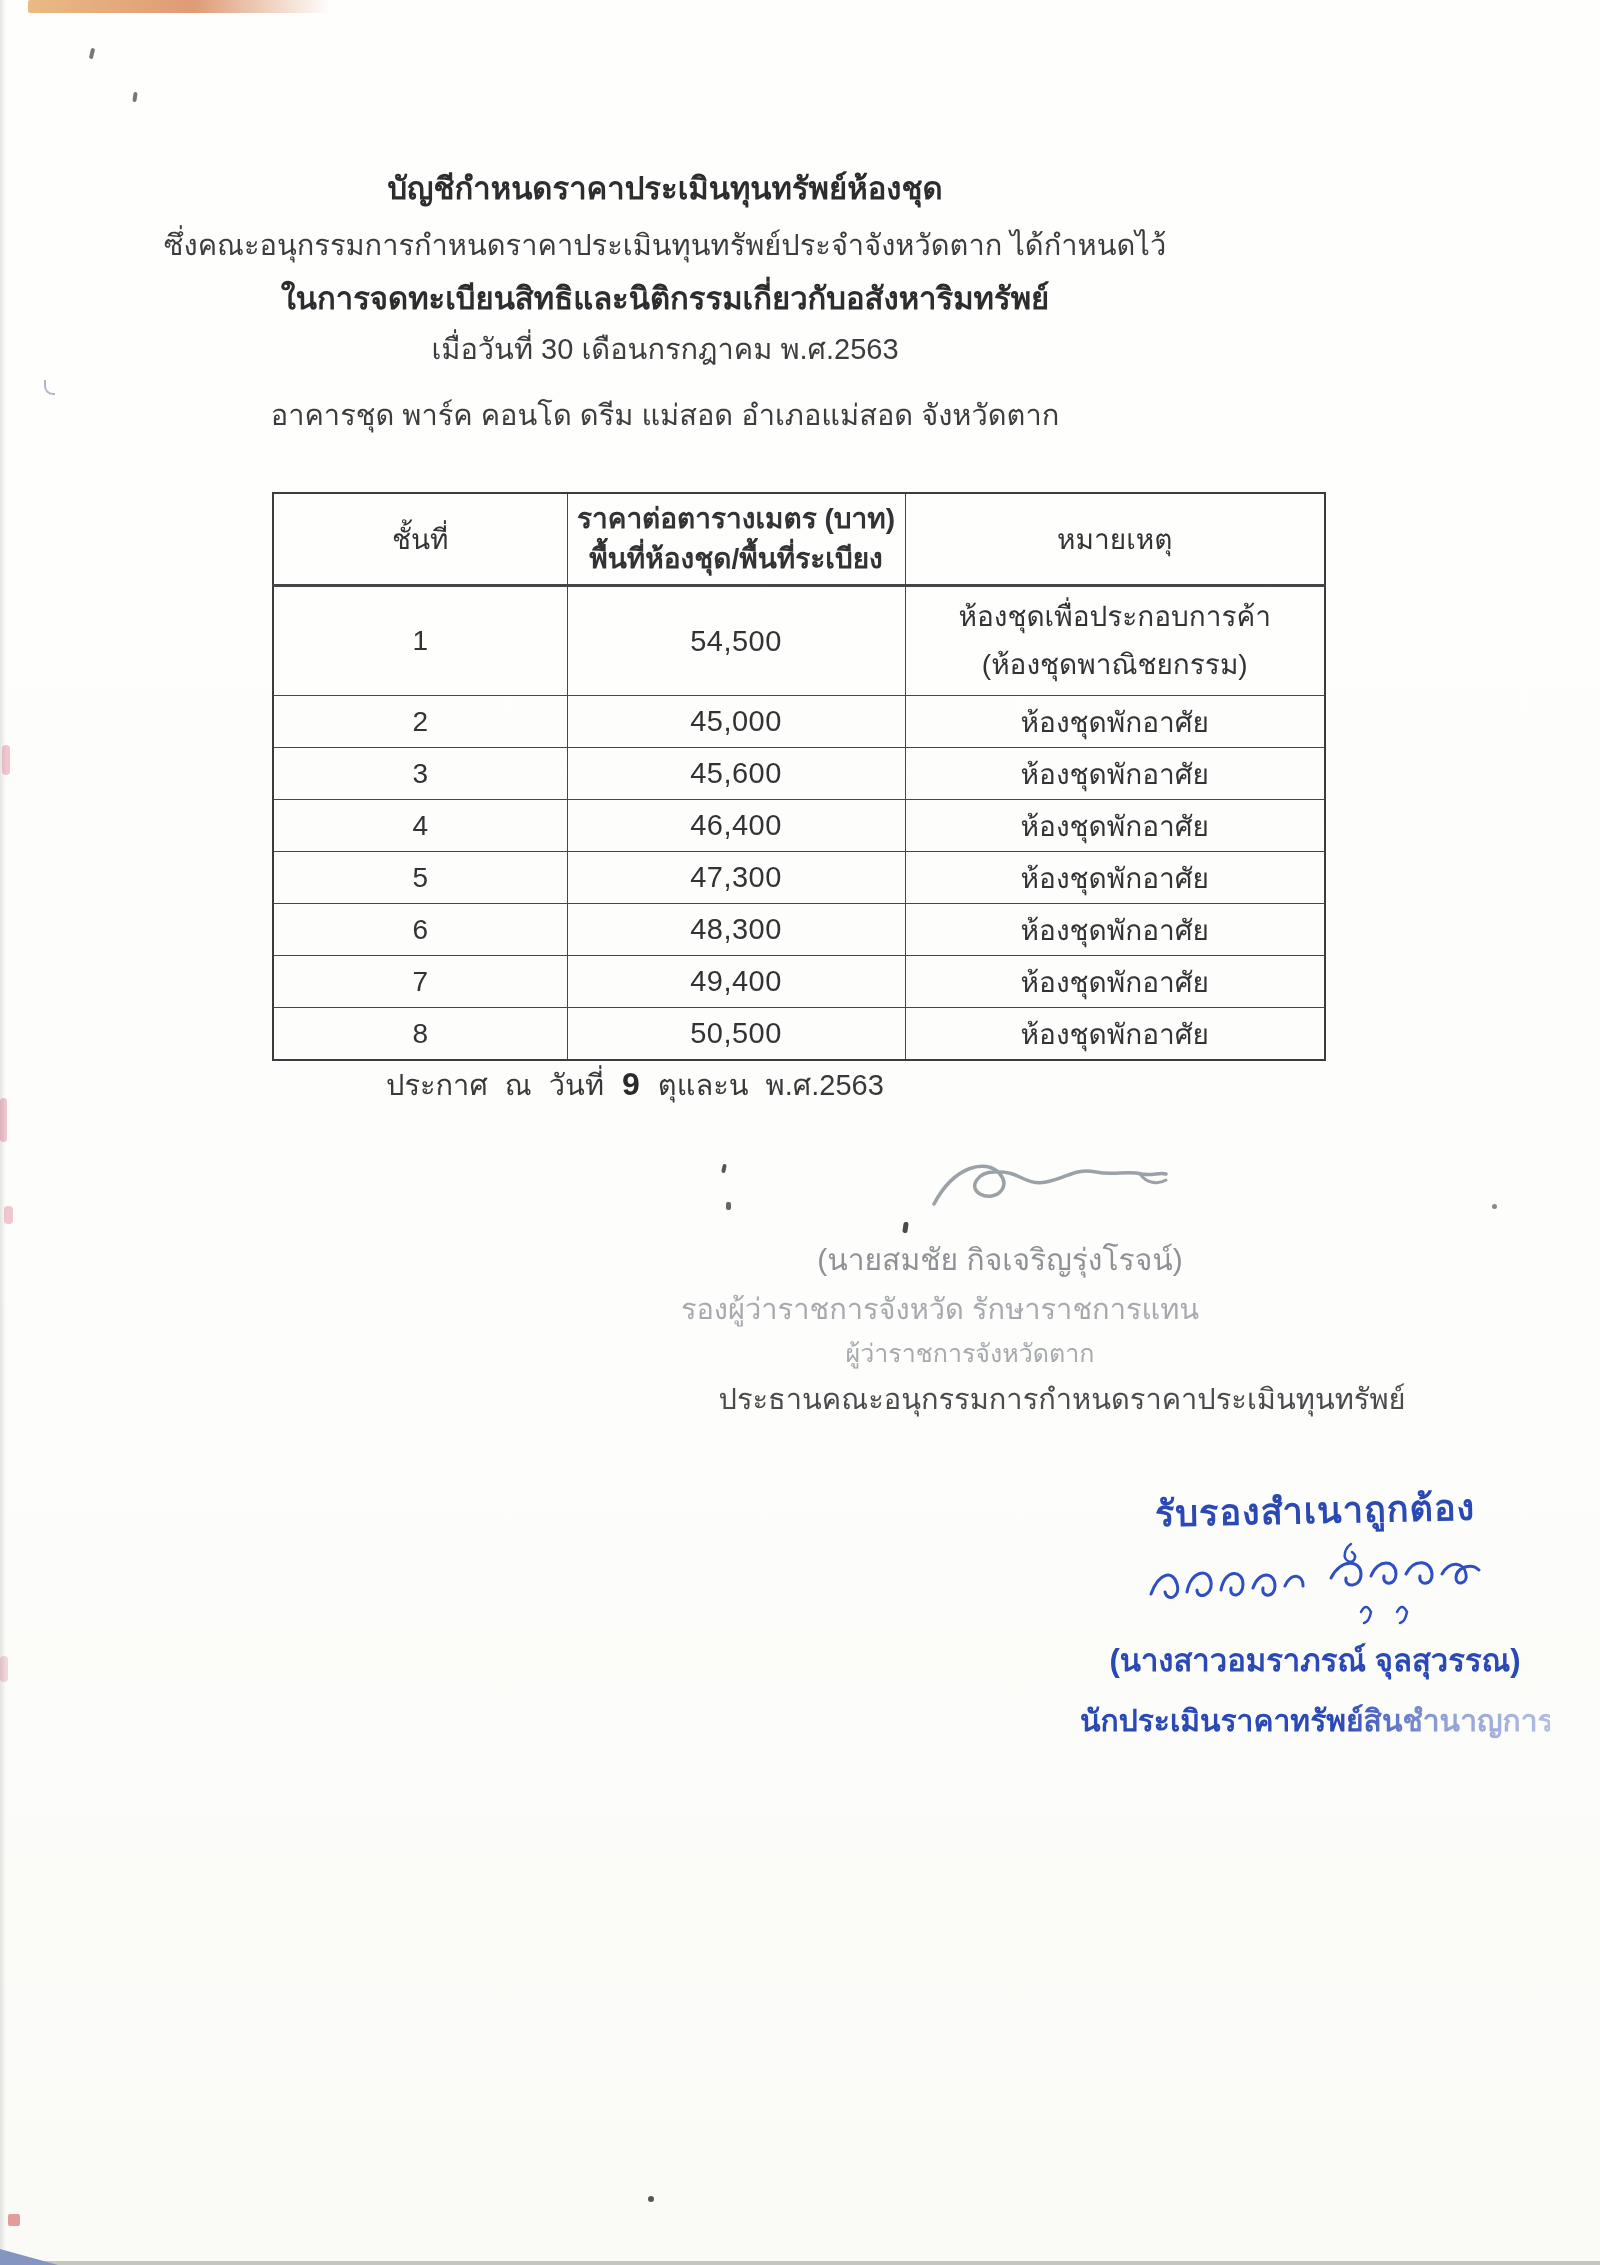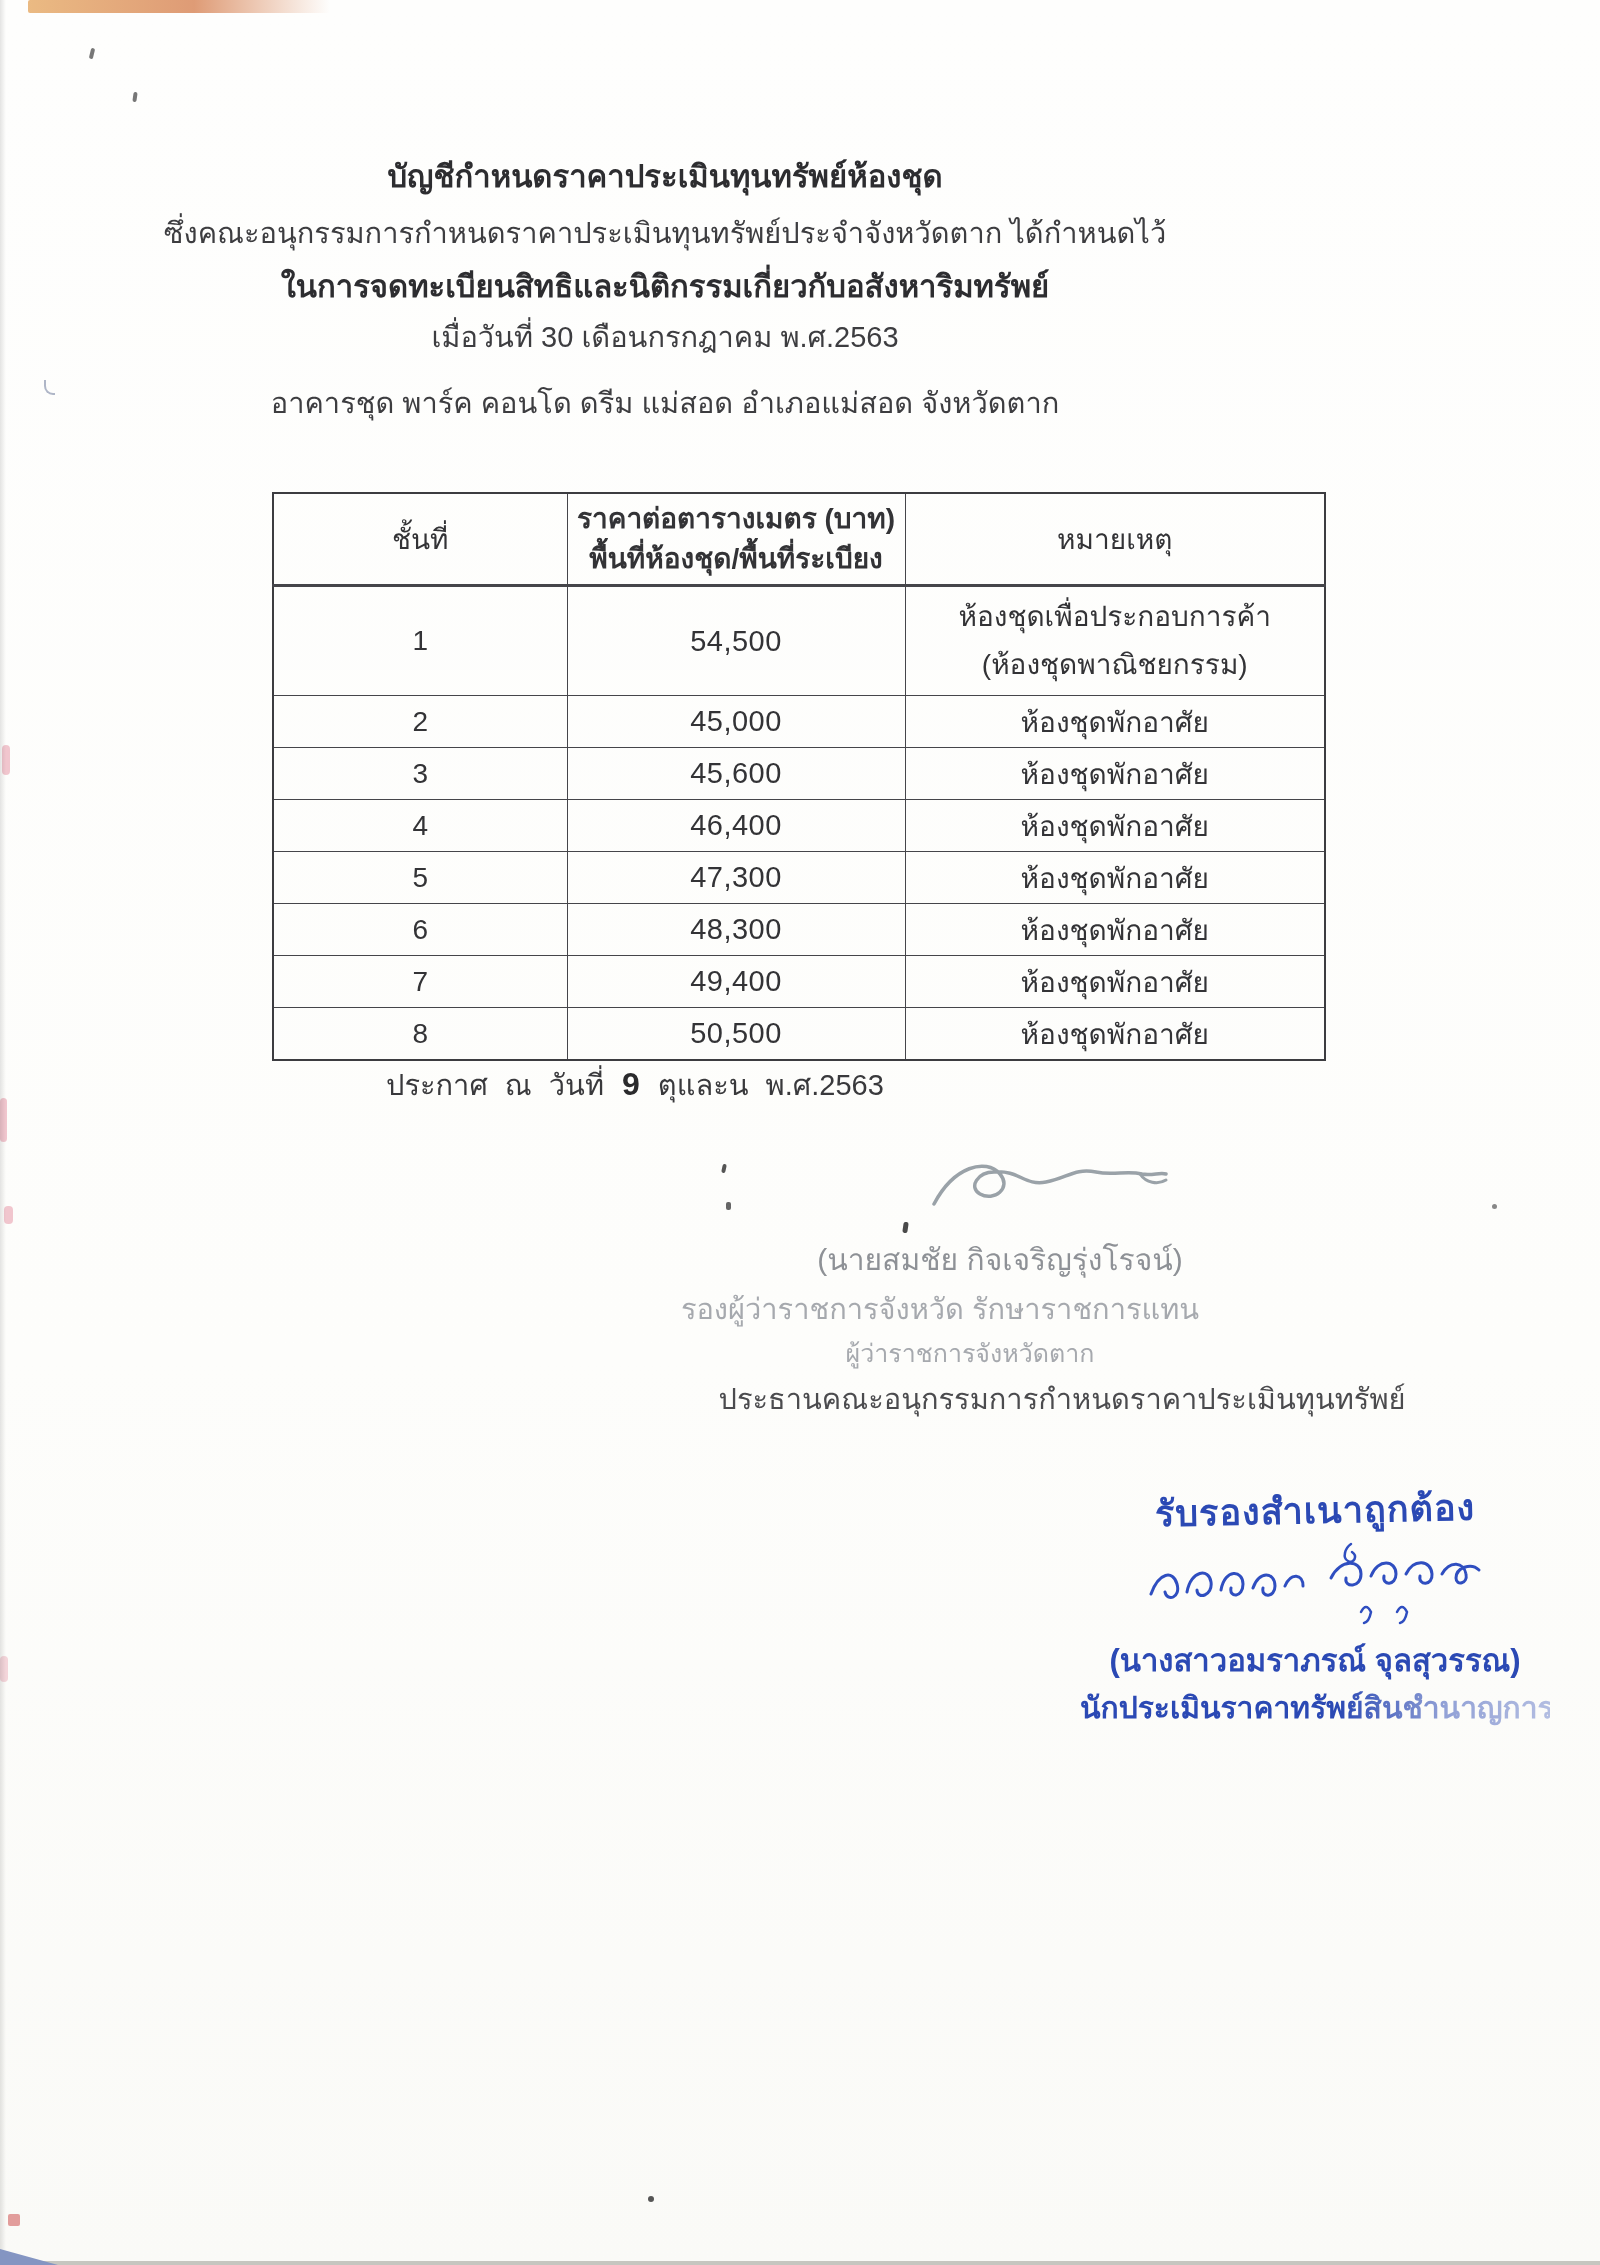--- a/index.html
+++ b/index.html
@@ -16,21 +16,21 @@
     clip-path:polygon(0 0,100% 100%,0 100%);}
   
   .art{position:absolute;}
   .art-top-strip{left:28px;top:0;width:302px;height:13px;border-radius:2px;opacity:.85;
     background:linear-gradient(90deg,#e7ae6d,#d98a5e 55%,rgba(217,138,94,0));}
   .speck{background:#777;border-radius:2px;}
   .pink{background:rgba(226,130,150,.45);border-radius:4px;}
   .dot{border-radius:50%;}
 
   
-  .doc-header{position:absolute;left:0;top:154px;width:1330px;text-align:center;}
+  .doc-header{position:absolute;left:0;top:166px;width:1330px;text-align:center;}
   .h-line{line-height:46px;}
   .h-bold{font-size:31px;font-weight:700;color:#2d2d30;}
   .h-reg{font-size:29px;font-weight:400;color:#3d3d40;}
   .mt8{margin-top:8px}.mt10{margin-top:10px}.mt4{margin-top:4px}.mt20{margin-top:20px}
 
   
   table.price{position:absolute;left:272px;top:448px;width:1052px;border-collapse:collapse;
     table-layout:fixed;margin-top:44px;}
   table.price th,table.price td{border:1.6px solid #45454a;font-weight:400;
     text-align:center;vertical-align:middle;padding:0 6px;}
@@ -56,21 +56,21 @@
   .s-pos2{margin-top:4px;font-size:25px;color:#a6a9ae;line-height:40px;transform:translateX(-30px);}
   .s-pos3{margin-top:6px;font-size:29px;color:#4b4b4e;line-height:40px;transform:translateX(62px);}
   .s-pos4{margin-top:6px;font-size:29px;color:#4b4b4e;line-height:40px;transform:translateX(30px);}
 
   
   .stamp{position:absolute;left:1080px;top:1490px;width:470px;text-align:center;color:#2b49b4;}
   .st-certify{font-size:36px;font-weight:700;letter-spacing:1px;transform:rotate(-1.2deg);
     line-height:42px;}
   .st-hand{margin-top:6px;height:96px;}
   .st-name{margin-top:2px;font-size:31px;font-weight:700;line-height:42px;white-space:nowrap;}
-  .st-title{margin-top:6px;font-size:30px;font-weight:700;line-height:40px;white-space:nowrap;
+  .st-title{margin-top:19px;font-size:30px;font-weight:700;line-height:40px;white-space:nowrap;
     -webkit-mask-image:linear-gradient(90deg,#000 55%,rgba(0,0,0,.5) 78%,rgba(0,0,0,.35));
     mask-image:linear-gradient(90deg,#000 55%,rgba(0,0,0,.5) 78%,rgba(0,0,0,.35));}
 </style>
 </head>
 <body>
 
 <div class="page">
 
   <div class="art art-top-strip"></div>
   <div class="art speck" style="left:90px;top:48px;width:4px;height:11px;transform:rotate(14deg);"></div>

